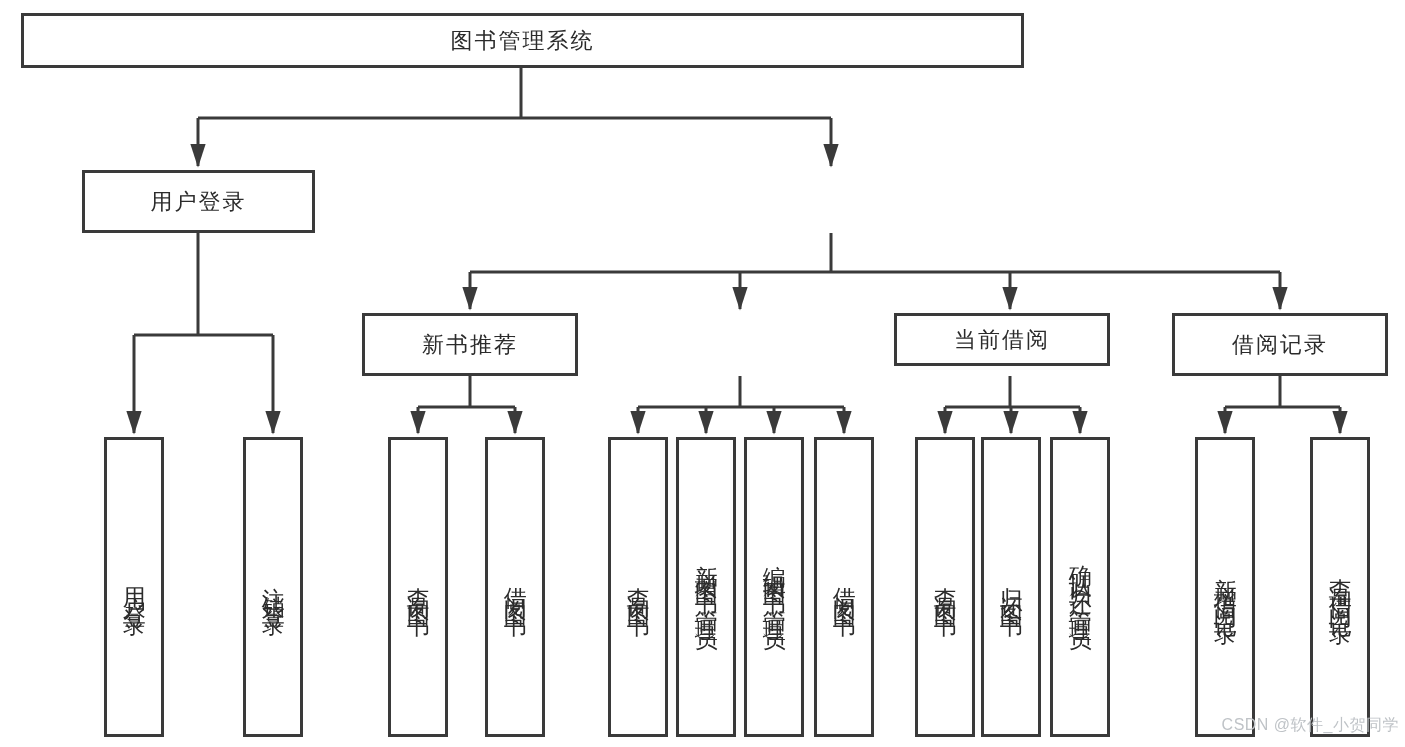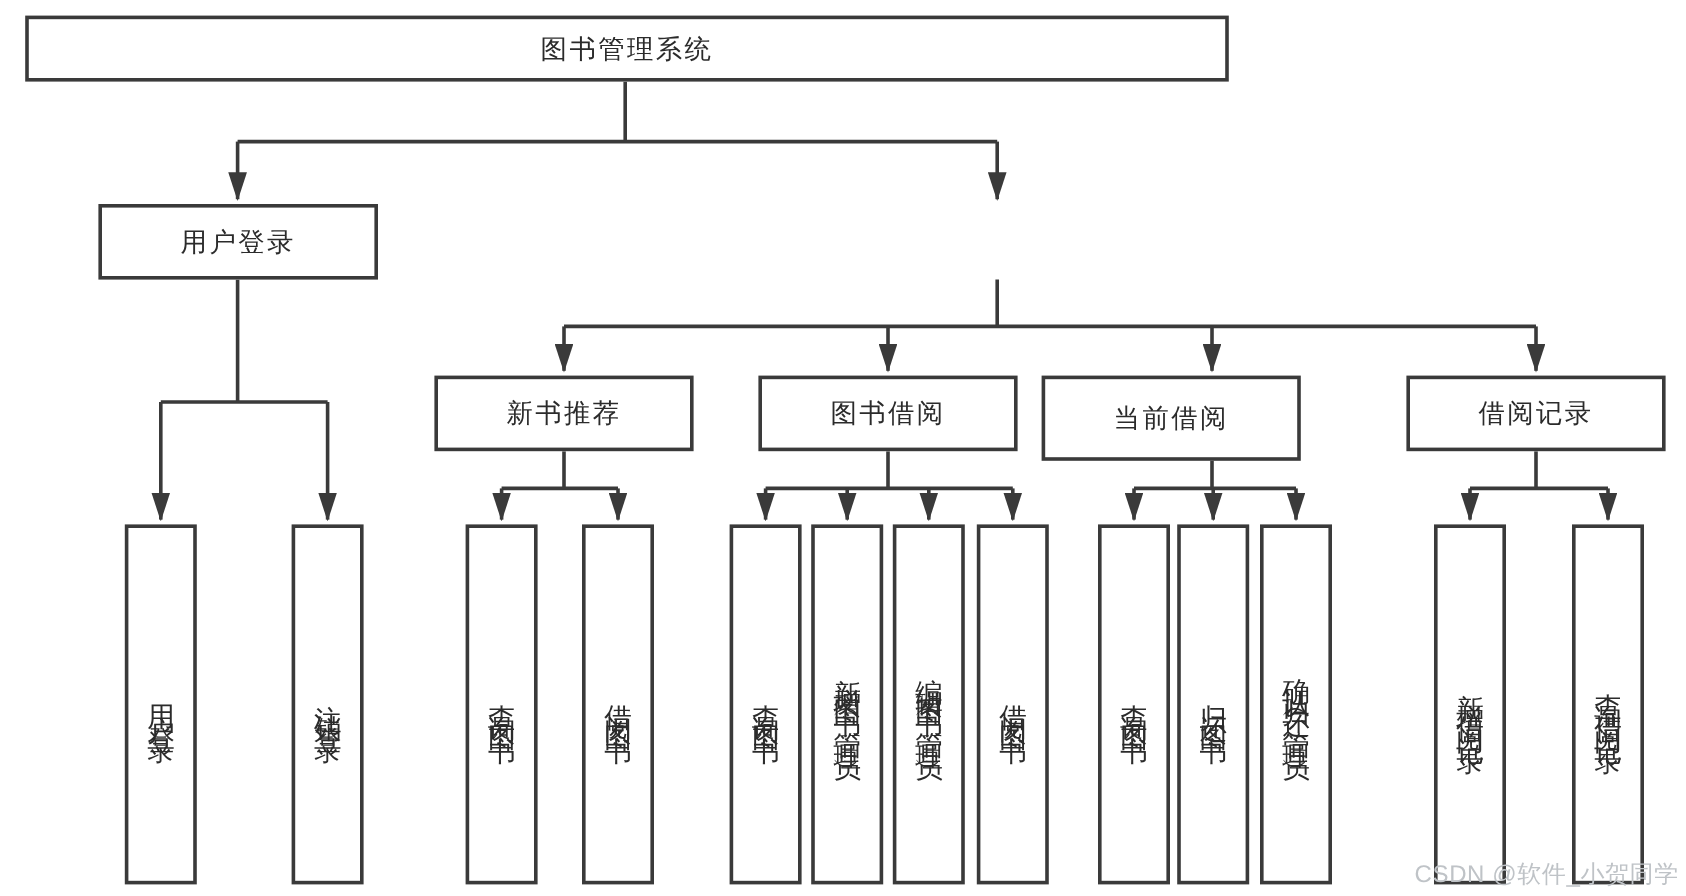--- a/index.html
+++ b/index.html
@@ -39,21 +39,21 @@
     writing-mode:vertical-rl;
     text-orientation:mixed;
     font-size:23px;
     letter-spacing:9px;
     line-height:1.1;
     white-space:nowrap;
   }
   .watermark{
     position:absolute;
     right:6px;top:715px;
-    font-size:20px;
+    font-size:16px;
     color:var(--wm);
     letter-spacing:0.5px;
     z-index:3;
     white-space:nowrap;
   }
 </style>
 </head>
 <body>
 
 <div class="stage">
@@ -99,24 +99,21 @@
     <span>图书管理系统</span>
   </div>
 
   <div class="node h" style="left:82px;top:170px;width:233px;height:63px">
     <span>用户登录</span>
   </div>
 
   <div class="node h" style="left:362px;top:313px;width:216px;height:63px">
     <span>新书推荐</span>
   </div>
-  <div class="node h" style="left:632px;top:313px;width:216px;height:63px">
-    <span>图书借阅</span>
-  </div>
-  <div class="node h" style="left:868px;top:313px;width:216px;height:71px">
+  <div class="node h" style="left:894px;top:313px;width:216px;height:53px">
     <span>当前借阅</span>
   </div>
   <div class="node h" style="left:1172px;top:313px;width:216px;height:63px">
     <span>借阅记录</span>
   </div>
 
   <div class="node leaf" style="left:104px;top:437px;width:60px;height:300px">
     <span>用户登录</span>
   </div>
   <div class="node leaf" style="left:243px;top:437px;width:60px;height:300px">

